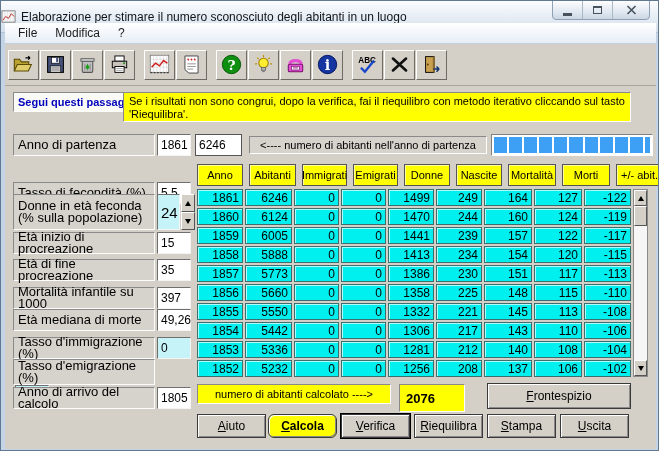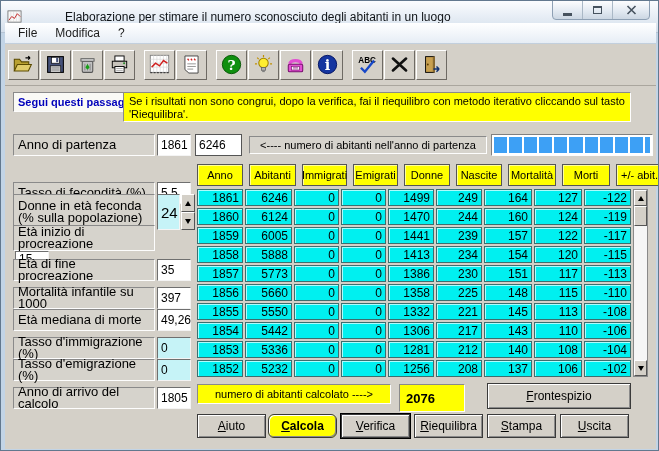--- a/index.html
+++ b/index.html
@@ -2,21 +2,21 @@
 <html><head>
 <meta charset="utf-8">
 <style>
   html,body{margin:0;padding:0;background:#e9e9e9;}
   *{box-sizing:border-box;}
   .window{position:relative;width:659px;height:451px;background:#c2d4e6;border:1px solid #62788e;
           font-family:"Liberation Sans",sans-serif;overflow:hidden;}
   
   .titlebar{position:absolute;left:0;top:0;right:0;height:32px;
             background:linear-gradient(180deg,#fbfcfe,#e9eff6 45%,#d4dfec);
-            display:flex;align-items:center;padding-left:6px;border-bottom:1px solid #b6c4d4;gap:38px;}
+            display:flex;align-items:center;border-bottom:1px solid #b6c4d4;}
   .title-icon{width:15px;height:15px;margin-right:5px;flex:0 0 auto;}
   .title-text{font-size:12px;color:#101418;white-space:nowrap;}
   .caption{position:absolute;top:-1px;right:8px;height:20px;display:flex;
            border:1px solid #8ea0b4;border-radius:0 0 4px 4px;overflow:hidden;
            background:linear-gradient(180deg,#fdfdfe,#e3eaf2 55%,#ccd7e3);}
   .cap-btn{width:30px;display:flex;align-items:center;justify-content:center;border-right:1px solid #aab8c6;cursor:default;}
   .cap-btn:last-child{border-right:none;width:36px;}
   .glyph-min{width:9px;height:3px;background:#46525e;margin-top:8px;}
   .glyph-max{width:9px;height:8px;border:1px solid #46525e;border-top-width:2px;background:transparent;}
   .glyph-close{width:11px;height:10px;display:block;}
@@ -336,41 +336,41 @@
           <div class="fvalue cyanbox">24</div>
           <div class="spinner">
             <div class="spin-btn">
               <span class="tri-up"></span>
             </div>
             <div class="spin-btn">
               <span class="tri-down"></span>
             </div>
           </div>
         </div>
-        <div class="field" style="top: 139px; flex-direction: column;">
+        <div class="field" style="top: 146px;">
           <div class="flabel etched">Età inizio di procreazione</div>
           <div class="fvalue whitebox">15</div>
         </div>
         <div class="field" style="top: 173px;">
           <div class="flabel etched">Età di fine procreazione</div>
           <div class="fvalue whitebox">35</div>
         </div>
         <div class="field" style="top: 201px;">
           <div class="flabel etched">Mortalità infantile su 1000</div>
           <div class="fvalue whitebox">397</div>
         </div>
         <div class="field" style="top: 223px;">
           <div class="flabel etched">Età mediana di morte</div>
           <div class="fvalue whitebox">49,26</div>
         </div>
         <div class="field" style="top: 251px;">
           <div class="flabel etched">Tasso d'immigrazione (%)</div>
           <div class="fvalue cyanbox">0</div>
         </div>
-        <div class="field" style="top: 273px;">
+        <div class="field" style="top: 273px; flex-direction: column;">
           <div class="flabel etched">Tasso d'emigrazione (%)</div>
           <div class="fvalue cyanbox">0</div>
         </div>
         <div class="field" style="top: 301px;">
           <div class="flabel etched">Anno di arrivo del calcolo</div>
           <div class="fvalue whitebox">1805</div>
         </div>
         <button class="btn action-btn" style="left: 192px;"><u>A</u>iuto</button>
         <button class="btn action-btn accent" style="left: 263px;"><u>C</u>alcola</button>
         <button class="btn action-btn default-btn" style="left: 336px;"><u>V</u>erifica</button>

